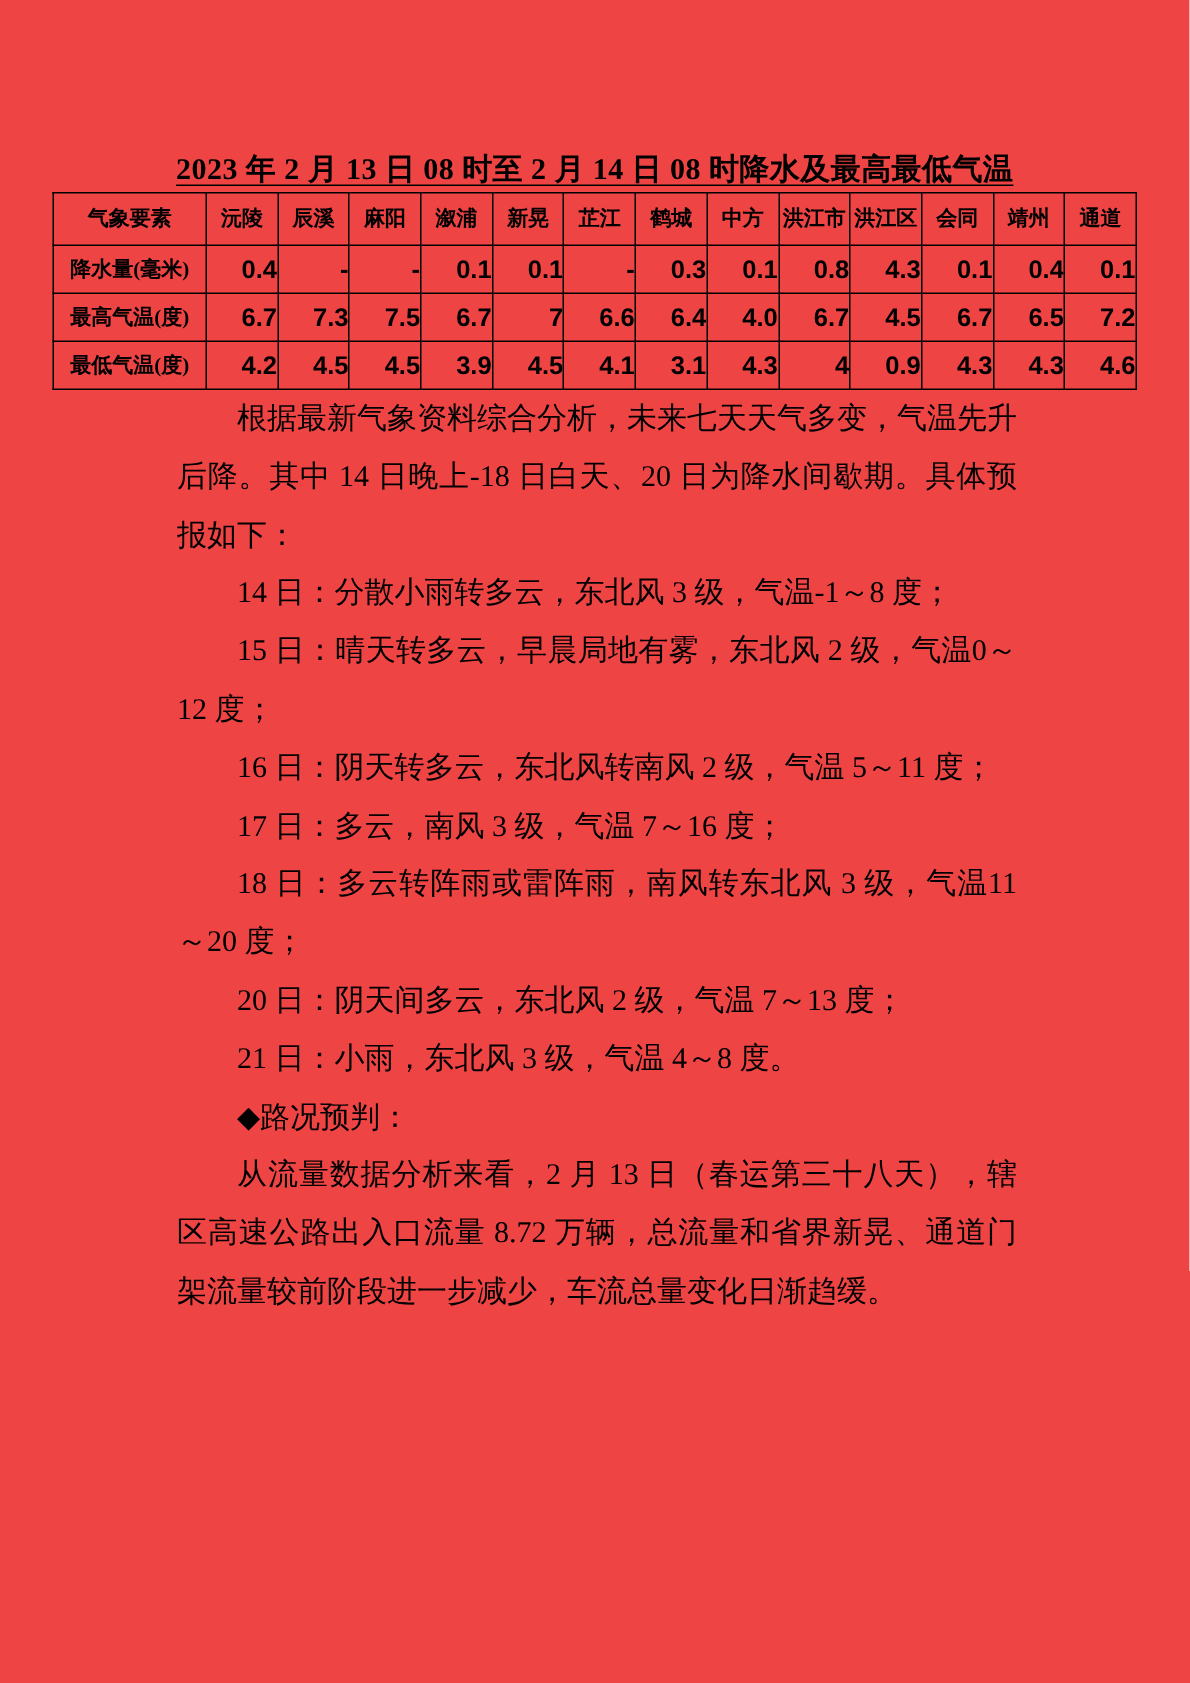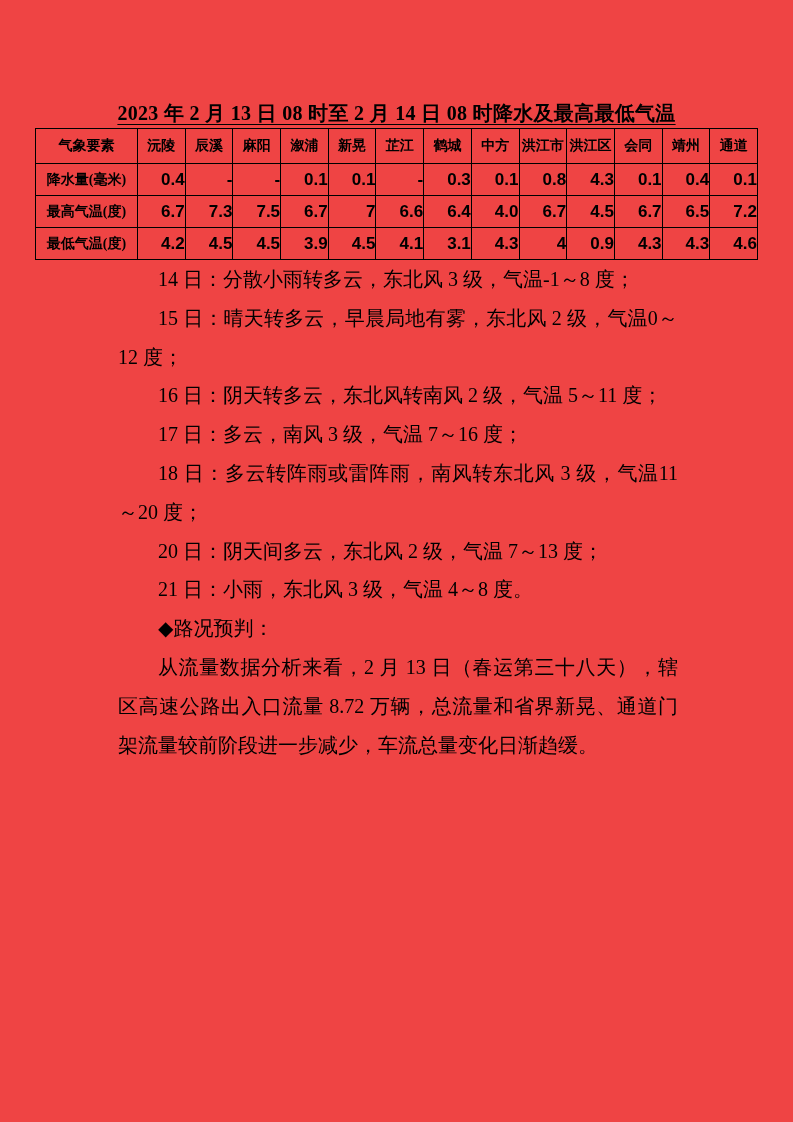--- a/index.html
+++ b/index.html
@@ -146,20 +146,21 @@
           <td class="num">0.9</td>
           <td class="num">4.3</td>
           <td class="num">4.3</td>
           <td class="num">4.6</td>
         </tr>
       </tbody>
     </table>
 
   <div class="content">
 
+    <p class="para">根据最新气象资料综合分析，未来七天天气多变，气温先升后降。其中 14 日晚上-18 日白天、20 日为降水间歇期。具体预报如下：</p>
 
     <p class="para">14 日：分散小雨转多云，东北风 3 级，气温-1～8 度；</p>
     <p class="para">15 日：晴天转多云，早晨局地有雾，东北风 2 级，气温0～12 度；</p>
     <p class="para">16 日：阴天转多云，东北风转南风 2 级，气温 5～11 度；</p>
     <p class="para">17 日：多云，南风 3 级，气温 7～16 度；</p>
     <p class="para">18 日：多云转阵雨或雷阵雨，南风转东北风 3 级，气温11～20 度；</p>
     <p class="para">20 日：阴天间多云，东北风 2 级，气温 7～13 度；</p>
     <p class="para">21 日：小雨，东北风 3 级，气温 4～8 度。</p>
 
     <p class="para bold">◆路况预判：</p>

